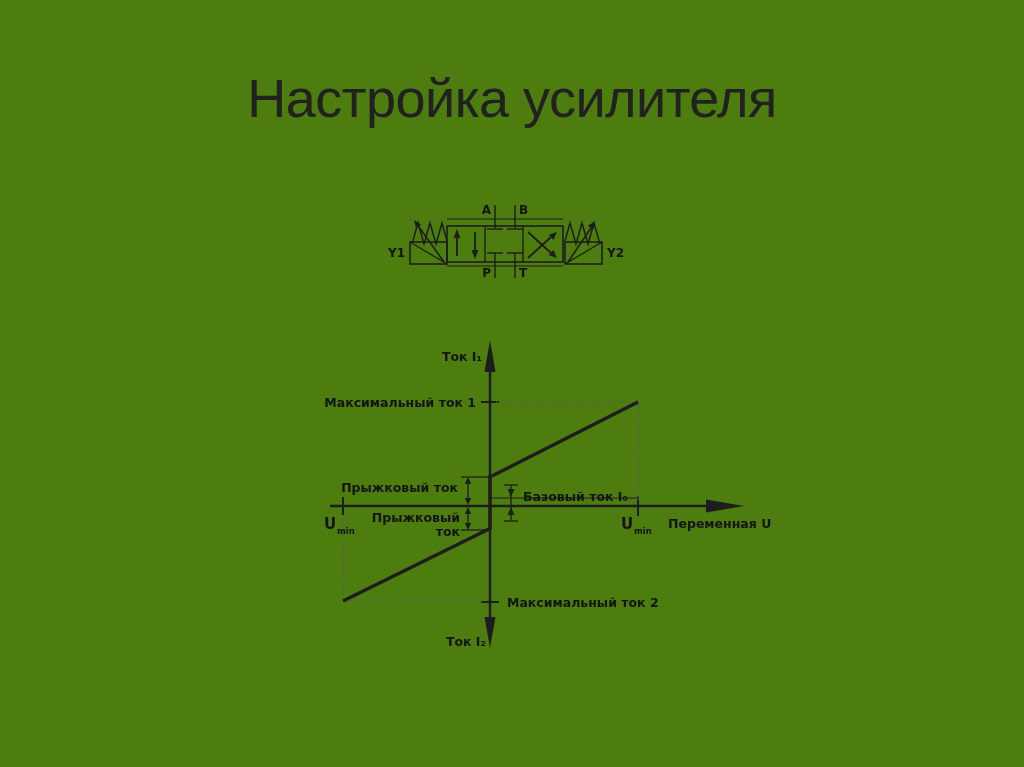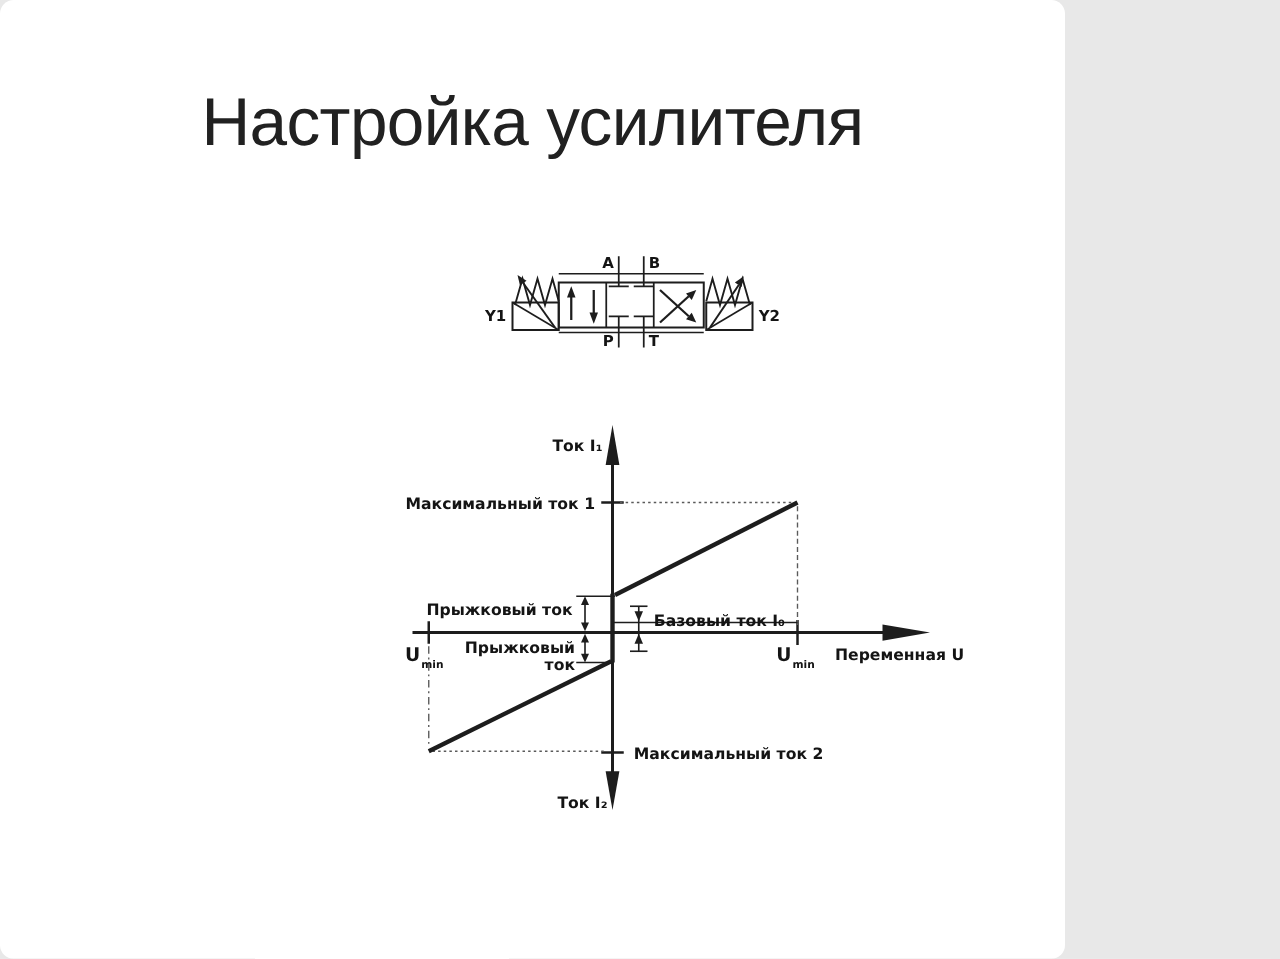--- a/index.html
+++ b/index.html
@@ -1,22 +1,21 @@
 <!DOCTYPE html>
 <html><head>
 <meta charset="utf-8">
 <style>
   html,body{margin:0;padding:0;background:#e8e8e8;}
   .slide{
     position:relative;
-    width:852px;height:767px;
-    background:#ffffff;
+    width:1024px;height:767px;
+    background:#4d7c0f;
     overflow:hidden;
     font-family:"DejaVu Sans",sans-serif;
-    border-radius:11px;
   }
   .title{
     position:absolute;
     top:71px;left:0;width:100%;
     margin:0;
     text-align:center;
     font-family:"Liberation Sans",sans-serif;
     font-weight:400;
     font-size:54px;
     line-height:1;

